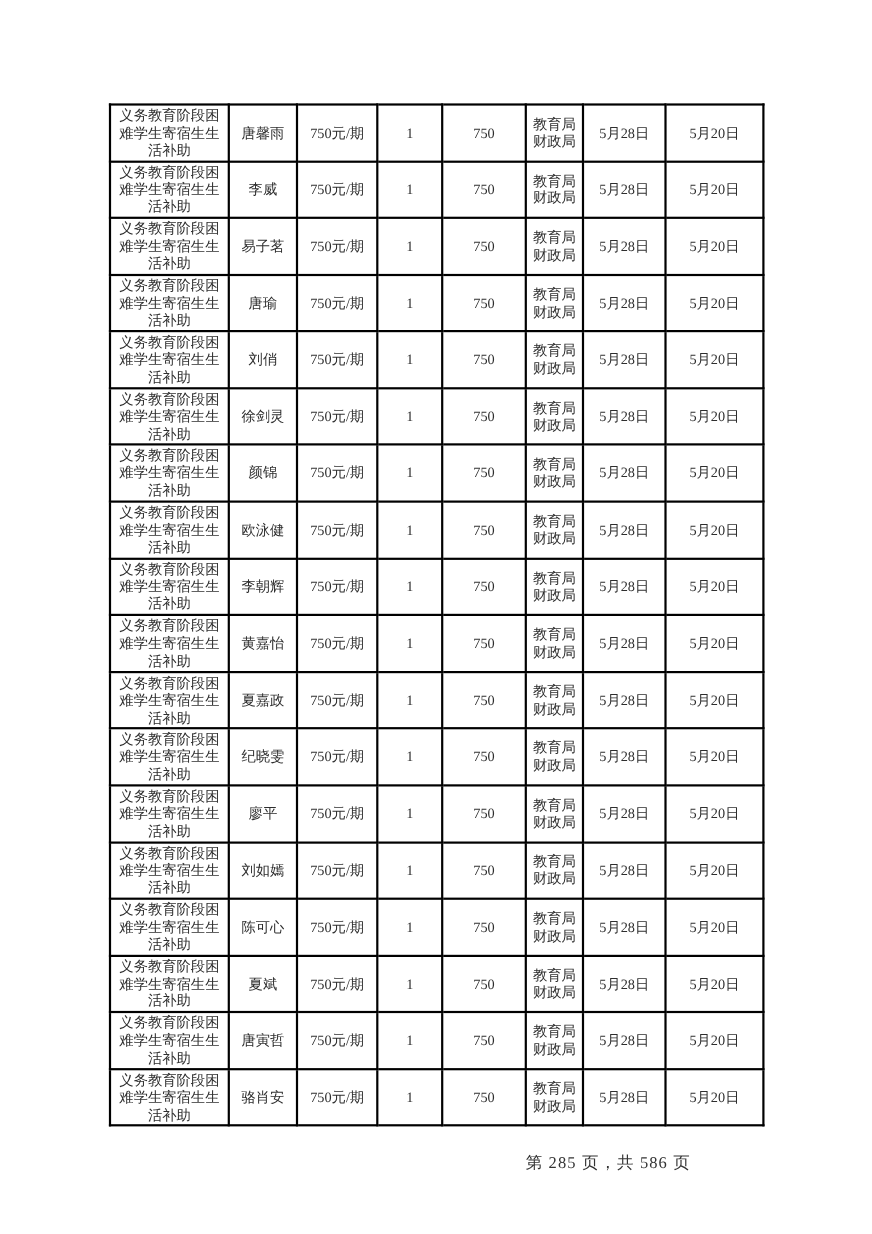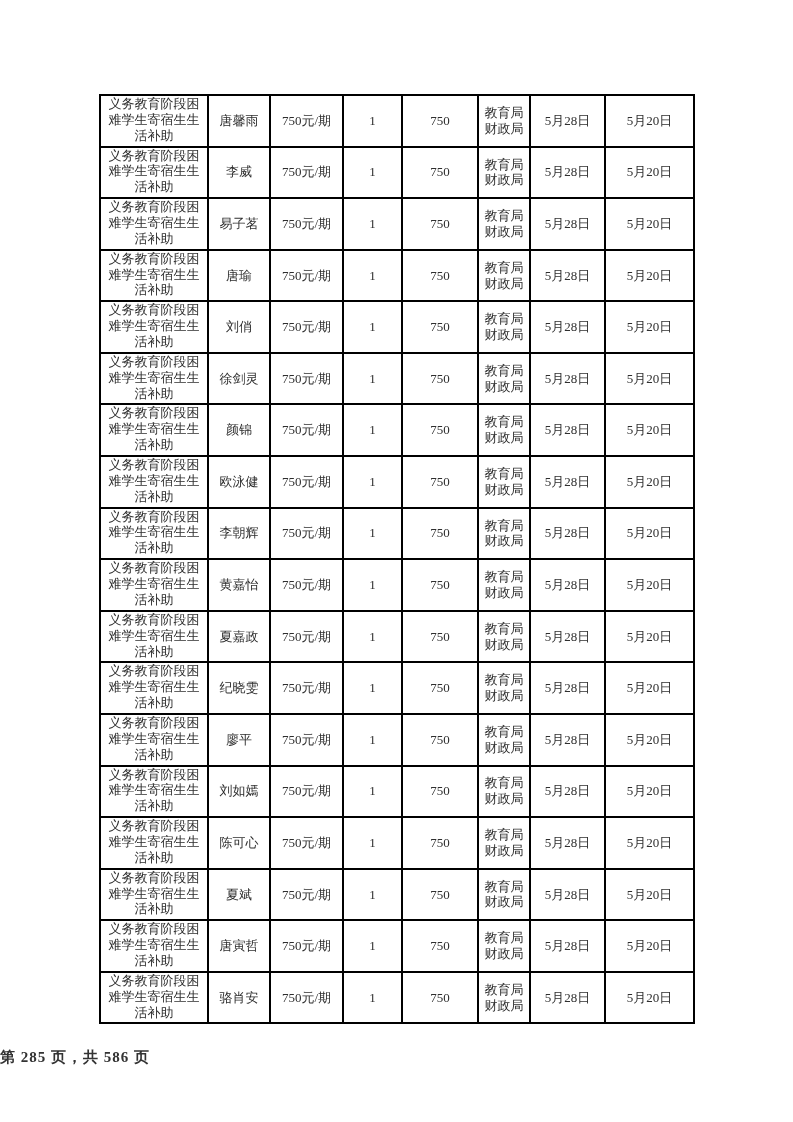--- a/index.html
+++ b/index.html
@@ -38,36 +38,34 @@
     padding: 1px 2px;
     line-height: 1.22;
     overflow: hidden;
   }
   table.subsidy-table tr {
     height: 49px;
   }
   td.c-project {
     word-break: break-all;
     padding: 1px 1px;
-    font-family: Liberation Mono, monospace;
   }
   td.c-dept {
     white-space: pre-line;
     font-family: Liberation Serif, serif;
   }
   .footer {
     position: absolute;
     left: 0;
     top: 1048px;
     width: 628px;
-    text-align: left;
+    text-align: right;
     font-size: 15px;
     color: #333333;
     letter-spacing: 1px;
-    font-weight: bold;
   }
 </style>
 </head>
 <body>
 
 <div class="page">
 
   <table class="subsidy-table">
     <colgroup>
       <col style="width:108px">

